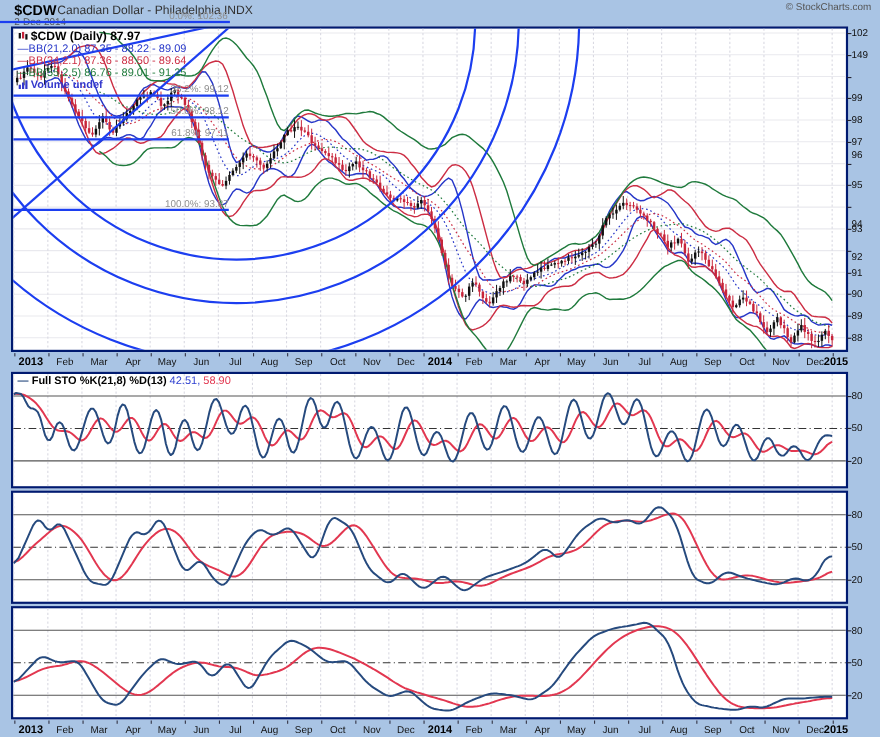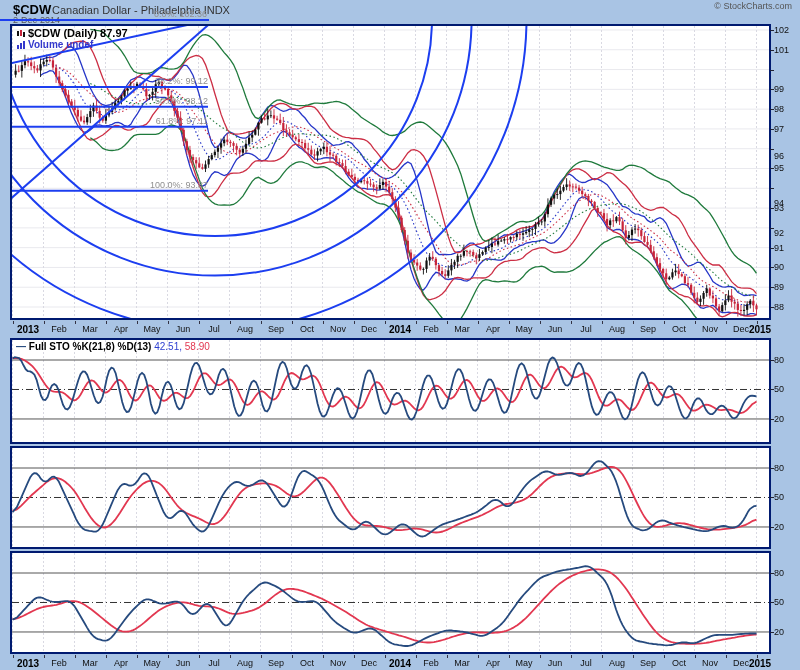--- a/index.html
+++ b/index.html
@@ -587,20 +587,25 @@
         <line x1="203" y1="-7" x2="-5" y2="176" stroke="#1c3ef0" stroke-width="2"></line>
       </svg>
     <div class="legend">
       <div class="lgrow">
         <span class="ic"><svg width="10" height="9">
               <rect x="1" y="2" width="2" height="5" fill="#111"></rect>
               <rect x="4" y="1" width="2" height="6" fill="#c7243a"></rect>
               <rect x="7" y="3" width="2" height="5" fill="#111"></rect>
             </svg></span><span class="t">$CDW (Daily) 87.97</span>
       </div>
+      <div id="bb-legend-rows">
+          <div class="lgrow" style="color: rgb(38, 54, 200);">—BB(21,2.0) 87.35 - 88.22 - 89.09</div>
+          <div class="lgrow" style="color: rgb(204, 46, 68);">—BB(34,2.1) 87.36 - 88.50 - 89.64</div>
+          <div class="lgrow" style="color: rgb(31, 122, 60);">—BB(55,2.5) 86.76 - 89.01 - 91.25</div>
+        </div>
       <div class="lgrow" id="volume-row">
         <span class="ic"><svg width="10" height="9">
               <rect x="1" y="5" width="2" height="4" fill="#3338cc"></rect>
               <rect x="4" y="3" width="2" height="6" fill="#3338cc"></rect>
               <rect x="7" y="1" width="2" height="8" fill="#3338cc"></rect>
             </svg></span><span id="volume-label" style="font-weight: bold; color: rgb(51, 56, 204);">Volume undef</span>
       </div>
     </div>
   </div>
 
@@ -830,31 +835,31 @@
       <div class="ylbl" style="top:242.6585000000001px;">91</div>
       <div class="ytick" style="top:247.6585000000001px;"></div>
       <div class="ylbl" style="top:228px;">92</div>
       <div class="ytick" style="top:227.8685000000001px;"></div>
       <div class="ylbl" style="top:203.0785000000001px;">93</div>
       <div class="ytick" style="top:208.0785000000001px;"></div>
       <div class="ylbl" style="top:198px;">94</div>
       <div class="ytick" style="top:188.2885000000001px;"></div>
       <div class="ylbl" style="top:163.4985000000001px;">95</div>
       <div class="ytick" style="top:168.4985000000001px;"></div>
-      <div class="ylbl" style="top:151px;">96</div>
+      <div class="ylbl" style="top:136px;">96</div>
       <div class="ytick" style="top:148.7085000000001px;"></div>
       <div class="ylbl" style="top:123.91850000000011px;">97</div>
       <div class="ytick" style="top:128.9185000000001px;"></div>
       <div class="ylbl" style="top:104.1285000000001px;">98</div>
       <div class="ytick" style="top:109.1285000000001px;"></div>
       <div class="ylbl" style="top:84.33850000000011px;">99</div>
       <div class="ytick" style="top:89.33850000000011px;"></div>
       <div class="ylbl" style="top:64.5485000000001px;margin-left:38px;">100</div>
       <div class="ytick" style="top:69.5485000000001px;"></div>
-      <div class="ylbl" style="top:44.75850000000011px;">101</div>
+      <div class="ylbl" style="top:44.75850000000011px;">149</div>
       <div class="ytick" style="top:49.75850000000011px;"></div>
       <div class="ylbl" style="top:24.968500000000112px;">102</div>
       <div class="ytick" style="top:29.968500000000112px;"></div>
       <div class="ylbl" style="top:355px;">80</div>
       <div class="ytick" style="top:360px;"></div>
       <div class="ylbl" style="top:384.49px;">50</div>
       <div class="ytick" style="top:389.49px;"></div>
       <div class="ylbl" style="top:413.98px;">20</div>
       <div class="ytick" style="top:418.98px;"></div>
       <div class="ylbl" style="top:463px;">80</div>

